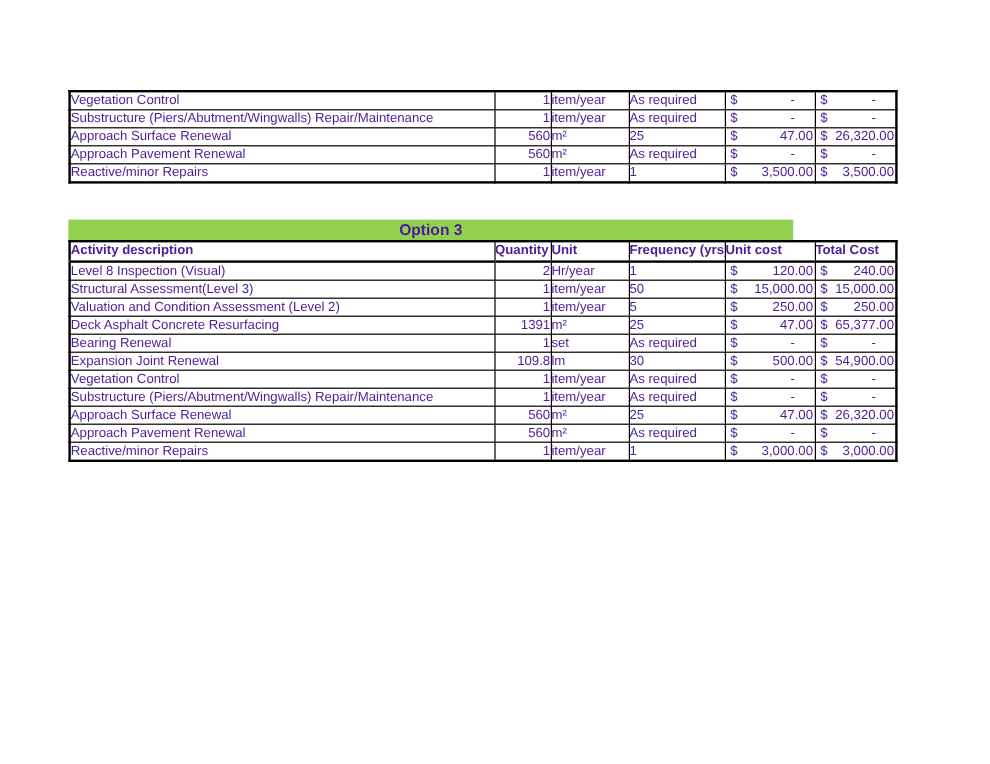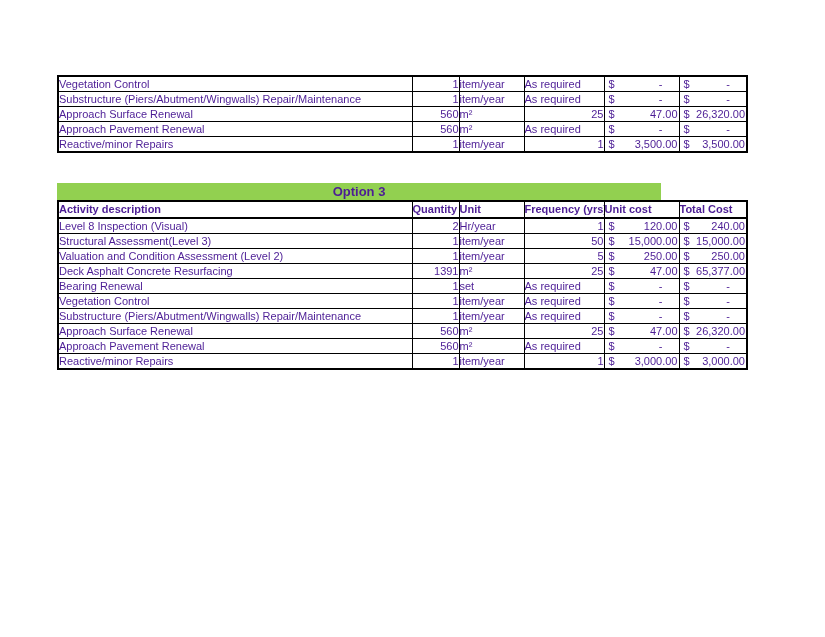--- a/index.html
+++ b/index.html
@@ -39,21 +39,21 @@
   }
   tr.hrow td {
     font-weight: bold;
     border-bottom: 2px solid #000000;
     height: 15px;
   }
   .c-act  { text-align: left;  padding: 0 2px 0 3px; }
   .c-qty  { text-align: right; padding: 0 2px 0 2px; }
   .c-unit { text-align: left;  padding: 0 2px 0 3px; }
   .c-freq { text-align: left;  padding: 0 3px 0 3px; }
-  .c-freq.num { text-align: right; }
+  .c-freq.num { }
   .c-money { position: relative; padding: 0; }
   .cur {
     position: absolute;
     left: 4px;
     top: 0;
     line-height: 14px;
   }
   .amt {
     display: block;
     text-align: right;
@@ -245,20 +245,34 @@
         <td class="c-money">
             <span class="cur">$</span>
             <span class="amt dash">-</span>
           </td>
         <td class="c-money">
             <span class="cur">$</span>
             <span class="amt dash">-</span>
           </td>
       </tr>
       <tr>
+        <td class="c-act">Expansion Joint Renewal</td>
+        <td class="c-qty">109.8</td>
+        <td class="c-unit">lm</td>
+        <td class="c-freq num">30</td>
+        <td class="c-money">
+            <span class="cur">$</span>
+            <span class="amt">500.00</span>
+          </td>
+        <td class="c-money">
+            <span class="cur">$</span>
+            <span class="amt">54,900.00</span>
+          </td>
+      </tr>
+      <tr>
         <td class="c-act">Vegetation Control</td>
         <td class="c-qty">1</td>
         <td class="c-unit">item/year</td>
         <td class="c-freq">As required</td>
         <td class="c-money">
             <span class="cur">$</span>
             <span class="amt dash">-</span>
           </td>
         <td class="c-money">
             <span class="cur">$</span>

